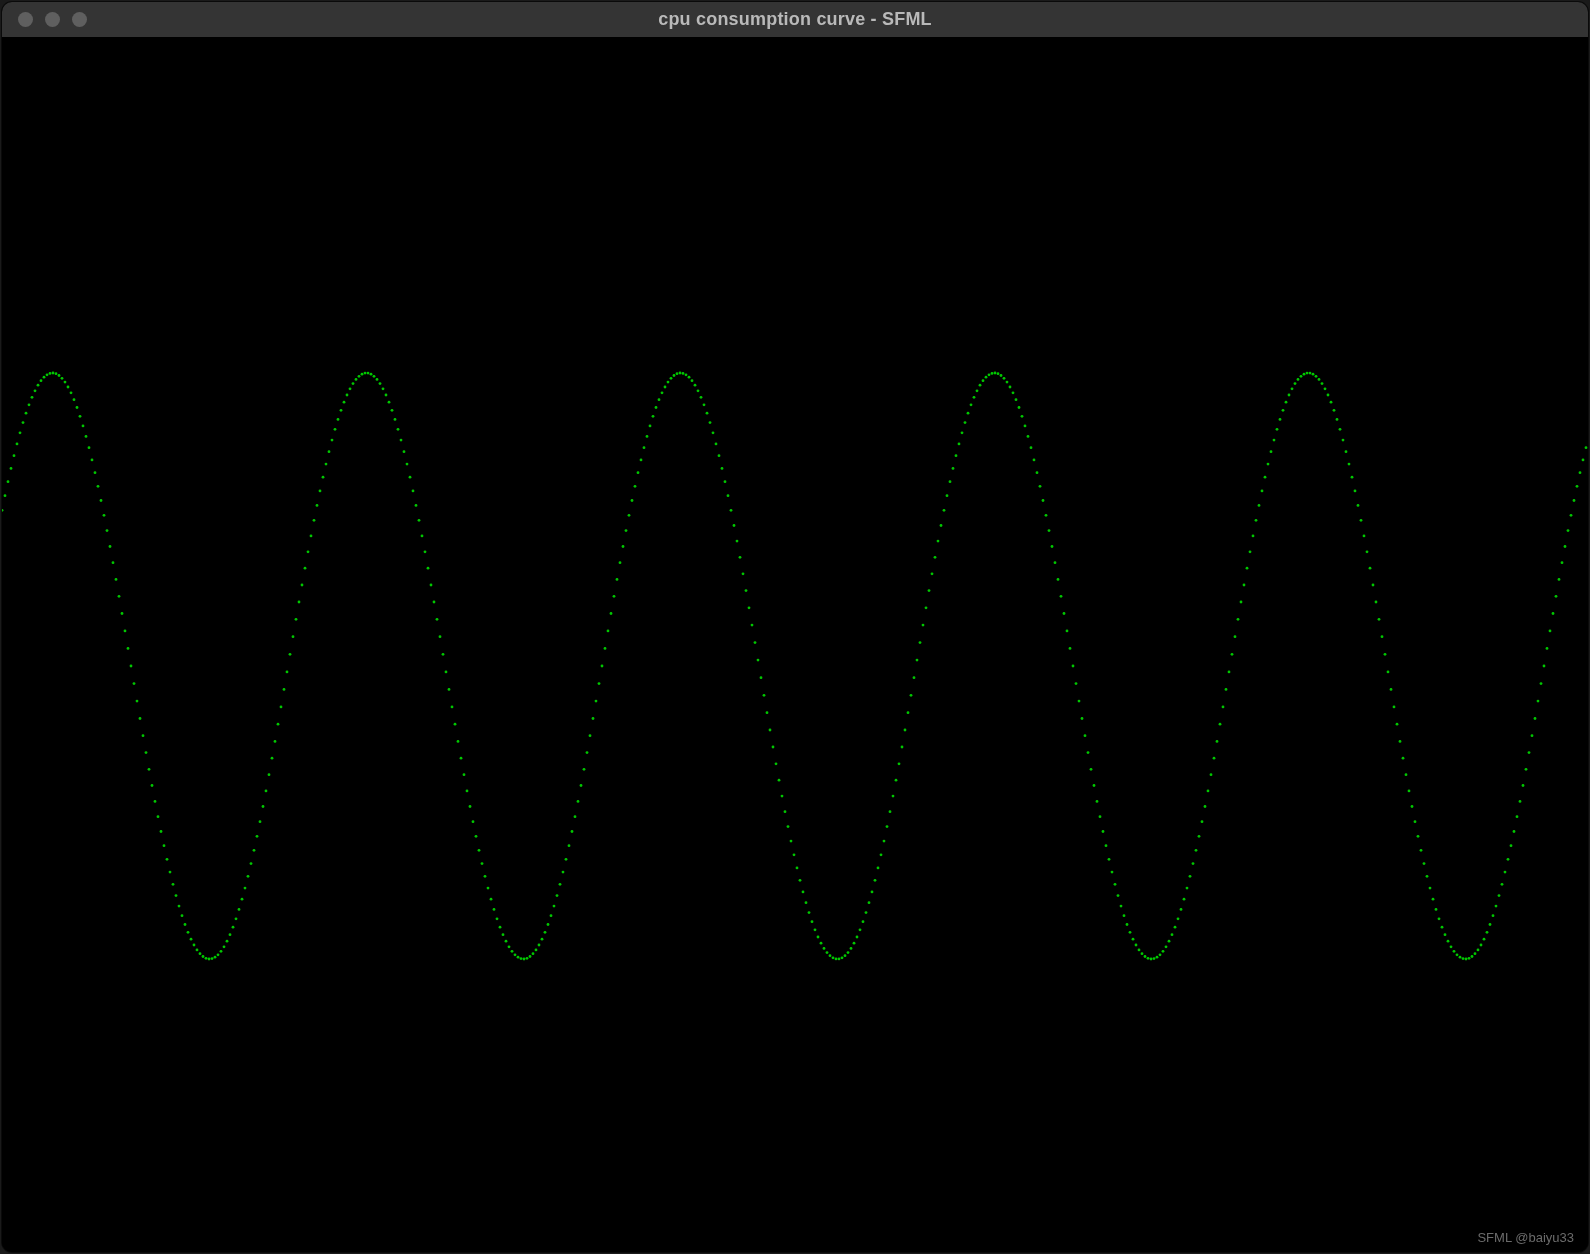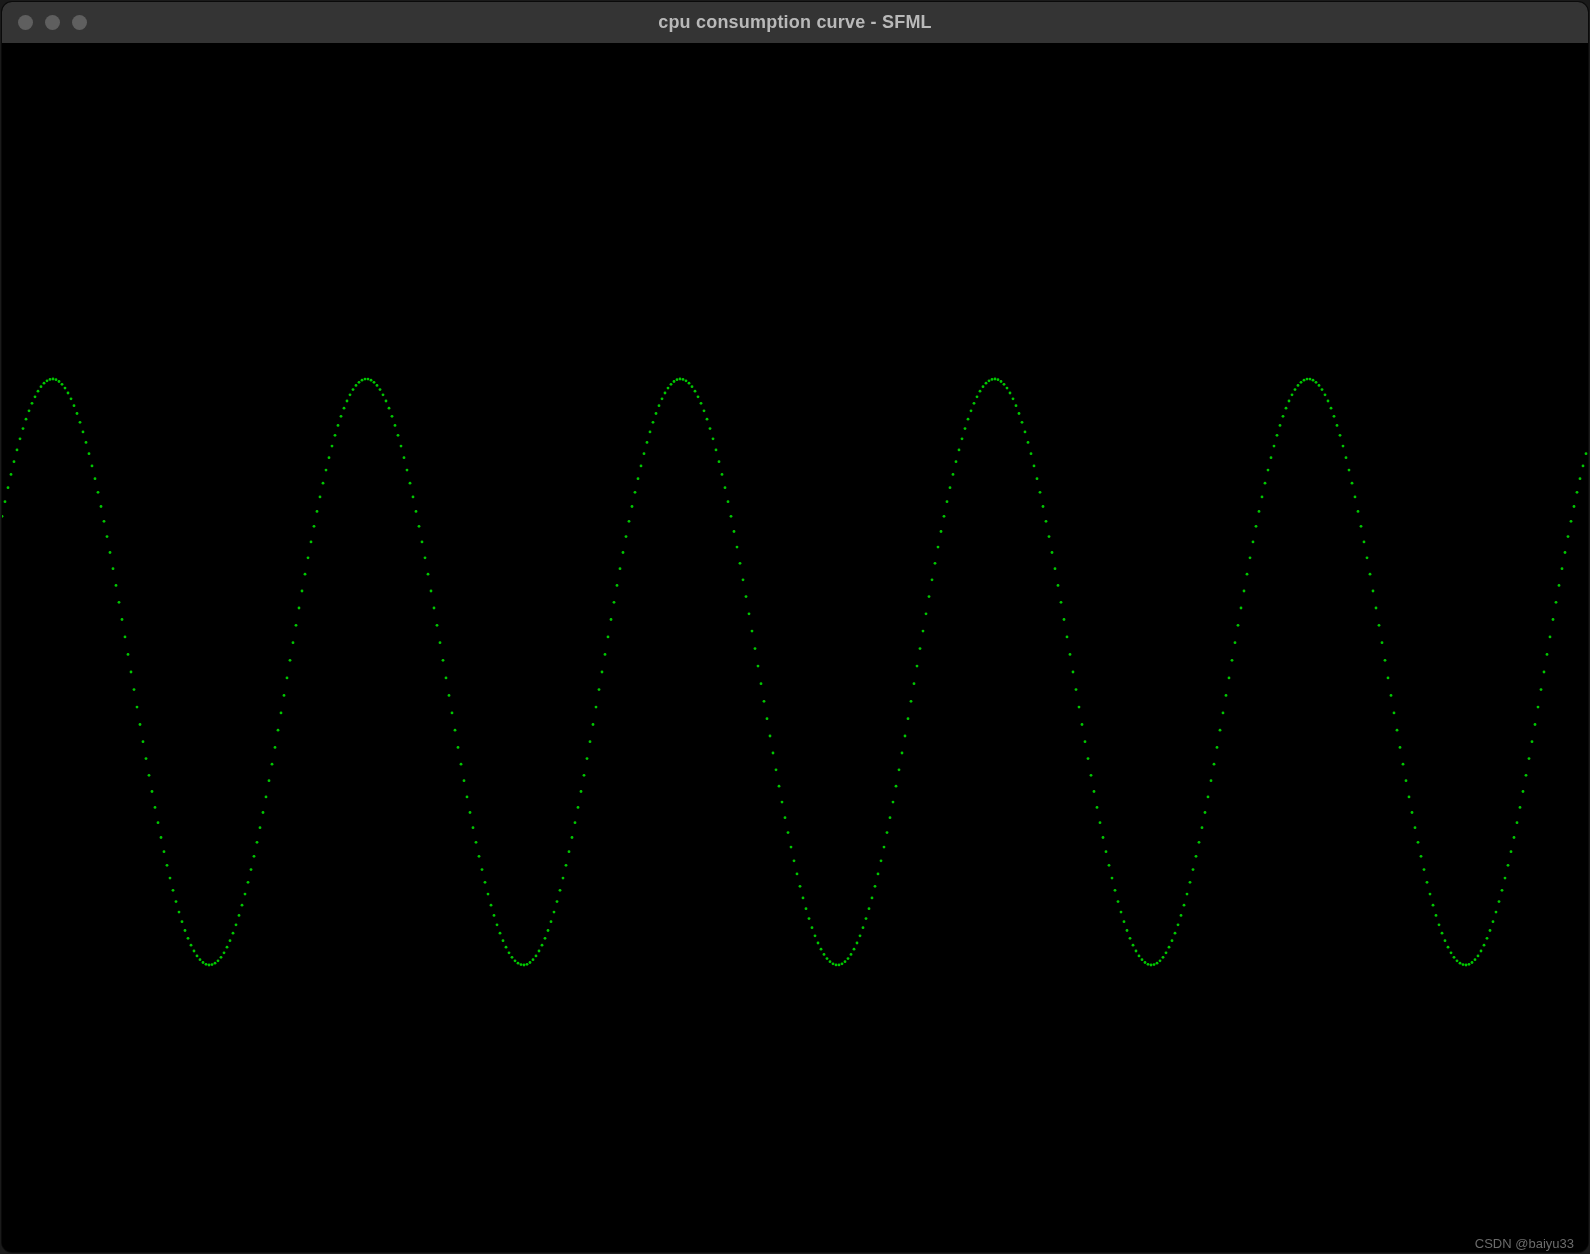--- a/index.html
+++ b/index.html
@@ -1,17 +1,17 @@
 <!DOCTYPE html>
 <html><head>
 <meta charset="utf-8">
 <style>
   html,body{margin:0;padding:0;width:1590px;height:1254px;background:#1a1a1a;font-family:-apple-system,BlinkMacSystemFont,"Segoe UI",Arial,sans-serif;overflow:hidden;}
   .window{position:relative;width:1586px;height:1250px;margin:2px;border-radius:10px;overflow:hidden;background:#000;box-shadow:0 0 0 1px rgba(0,0,0,.6);}
-  .titlebar{height:41px;background:#343434;display:flex;align-items:center;position:relative;}
+  .titlebar{height:35px;background:#343434;display:flex;align-items:center;position:relative;}
   .traffic{display:flex;gap:12px;padding-left:16px;}
   .tl{width:15px;height:15px;border-radius:50%;background:#5f5f5f;}
   .title{position:absolute;left:0;right:0;text-align:center;color:#b9b9b9;font-size:18px;font-weight:600;letter-spacing:.2px;pointer-events:none;}
   .canvas-area{position:relative;width:100%;height:calc(100% - 34px);background:#000;}
   svg{position:absolute;inset:0;width:100%;height:100%;}
   .watermark{position:absolute;right:14px;bottom:8px;color:#6b6b6b;font-size:13px;font-weight:400;}
 </style>
 </head>
 <body>
 
@@ -549,15 +549,15 @@
         <circle cx="1560.0" cy="525.7" r="1.4" fill="#00c800"></circle>
         <circle cx="1563.0" cy="509.5" r="1.4" fill="#00c800"></circle>
         <circle cx="1566.0" cy="493.6" r="1.4" fill="#00c800"></circle>
         <circle cx="1569.0" cy="478.3" r="1.4" fill="#00c800"></circle>
         <circle cx="1572.0" cy="463.5" r="1.4" fill="#00c800"></circle>
         <circle cx="1575.0" cy="449.3" r="1.4" fill="#00c800"></circle>
         <circle cx="1578.0" cy="435.7" r="1.4" fill="#00c800"></circle>
         <circle cx="1581.0" cy="422.9" r="1.4" fill="#00c800"></circle>
         <circle cx="1584.0" cy="410.7" r="1.4" fill="#00c800"></circle>
       </svg>
-    <div class="watermark">CSDN @baiyu33</div>
+    <div class="watermark">SFML @baiyu33</div>
   </div>
 </div>
 
 </body></html>

